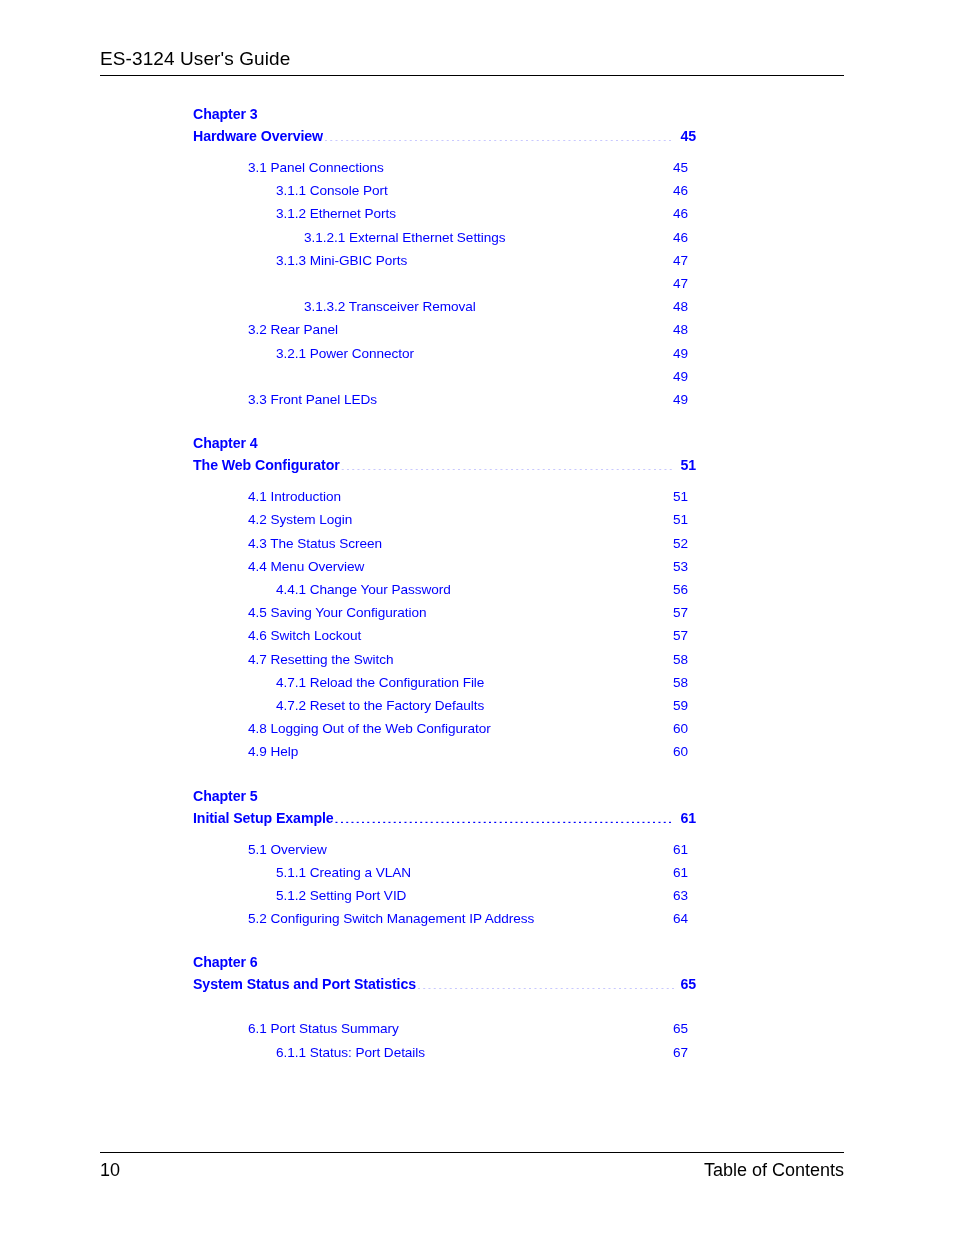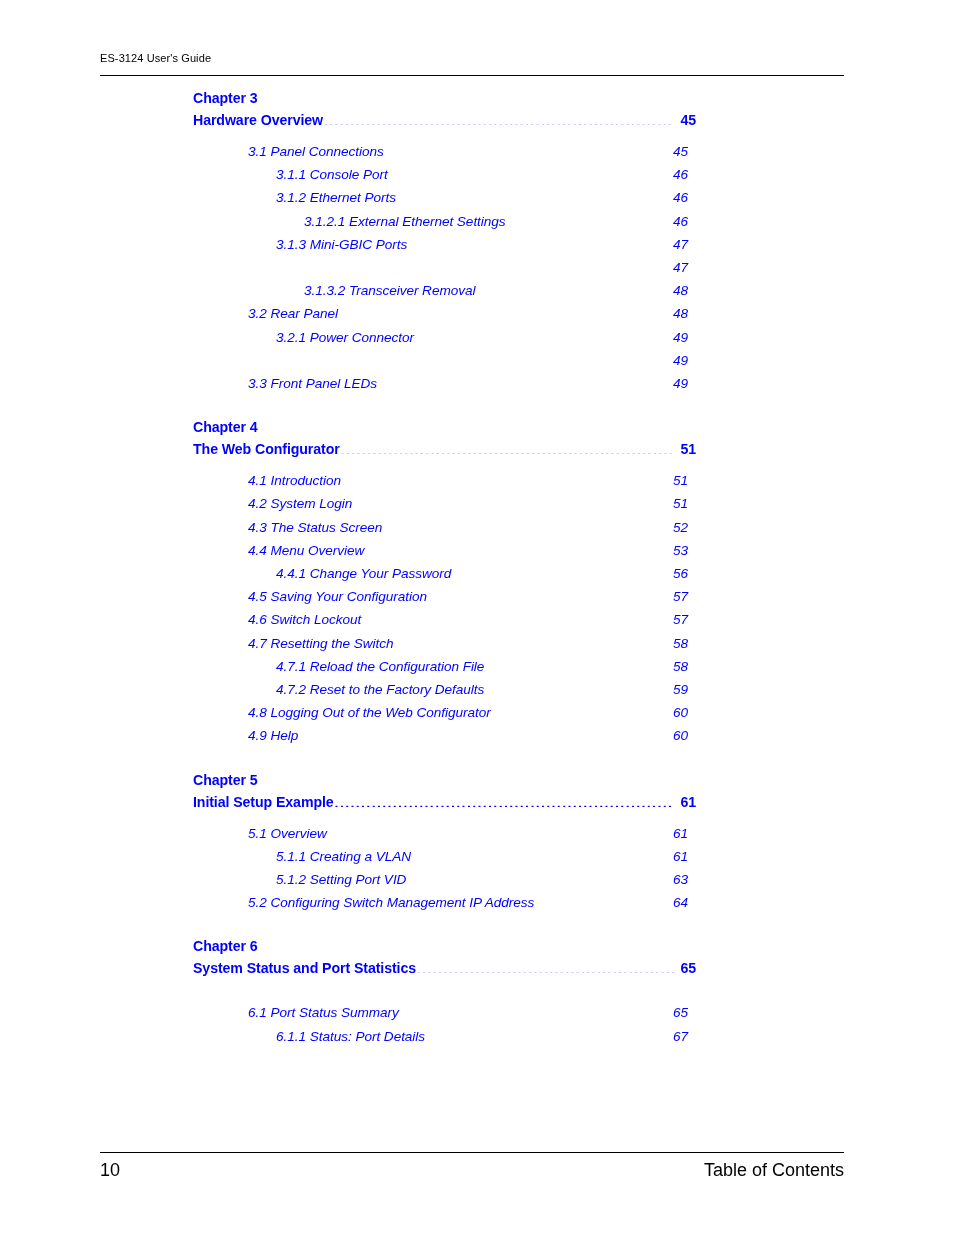--- a/index.html
+++ b/index.html
@@ -21,39 +21,39 @@
   }
 
   
   .header {
     position: absolute;
     left: 100px;
     top: 50px;
     width: 744px;
   }
   .header-text {
-    font-size: 11px;
+    font-size: 19px;
     color: #000000;
     line-height: 17px;
     letter-spacing: 0.1px;
   }
   .header-rule {
     position: absolute;
     left: 100px;
     top: 75px;
     width: 744px;
     height: 0;
     border-top: 1.6px solid #000000;
   }
 
   
   .toc {
     position: absolute;
     left: 0;
-    top: 88px;
+    top: 104px;
     width: 806px;
   }
 
   .chapter-block {
     margin-bottom: 0;
   }
 
   .chapter-label,
   .chapter-title-row {
     color: #0000ff;
@@ -77,21 +77,20 @@
   .entry {
     display: flex;
     align-items: baseline;
     color: #0000ff;
     font-weight: normal;
     font-size: 13.6px;
     line-height: 23.2px;
     margin-right: 118px;
     white-space: nowrap;
     letter-spacing: -0.05px;
-    font-style: italic;
   }
   .entry.lvl1 { margin-left: 248px; }
   .entry.lvl2 { margin-left: 276px; }
   .entry.lvl3 { margin-left: 304px; }
 
   
   .leader {
     flex: 1 1 auto;
     overflow: hidden;
     height: 1em;

